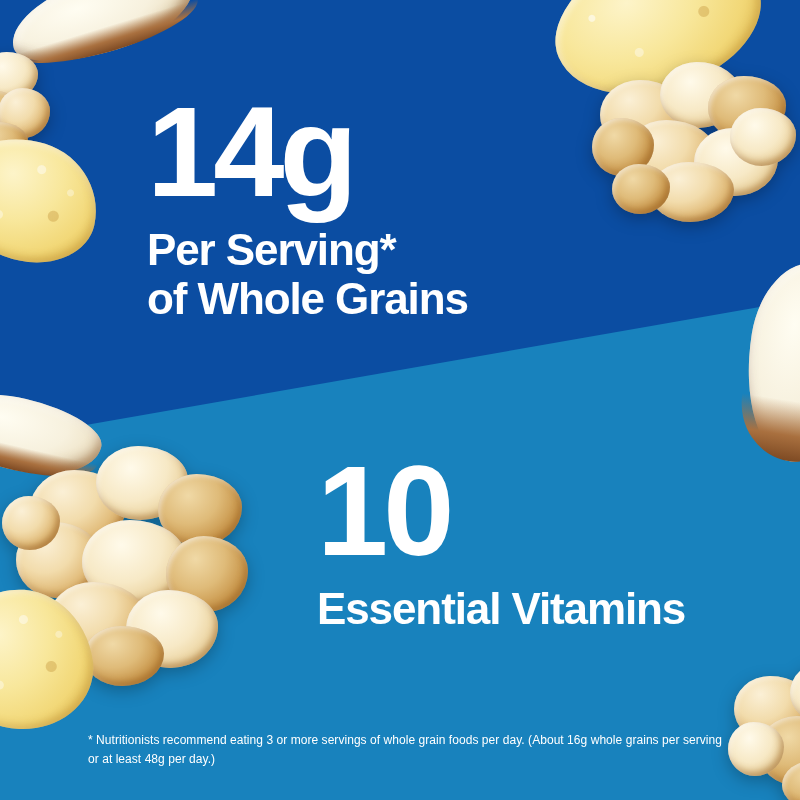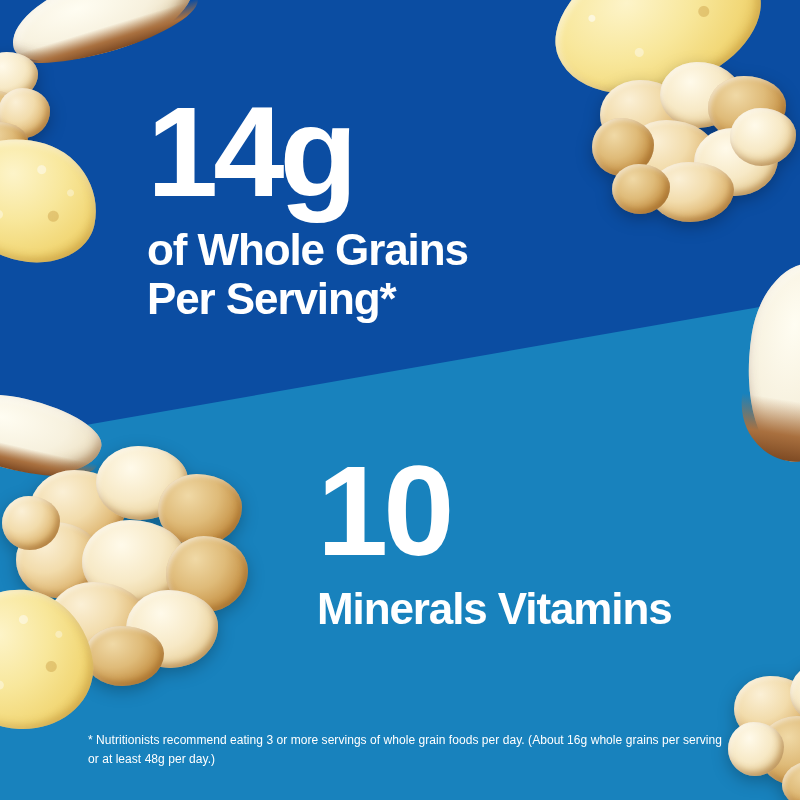--- a/index.html
+++ b/index.html
@@ -169,24 +169,24 @@
     <i style="left:6px;   top:16px; width:78px; height:66px;"></i>
     <i class="pale" style="left:62px;  top:2px;  width:74px; height:62px;"></i>
     <i class="dark" style="left:30px;  top:56px; width:84px; height:70px;"></i>
 
     <i class="pale" style="left:0px;   top:62px; width:56px; height:54px;"></i>
     <i class="dark" style="left:54px;  top:100px; width:72px; height:50px;"></i>
   </div>
 
   <div class="txt" id="block-grains">
     <div class="stat-number">14g</div>
+    <div class="stat-line">Per Serving*</div>
     <div class="stat-line">of Whole Grains</div>
-    <div class="stat-line">Per Serving*</div>
   </div>
 
   <div class="txt" id="block-vitamins">
     <div class="stat-number">10</div>
-    <div class="stat-line">Minerals Vitamins</div>
+    <div class="stat-line">Essential Vitamins</div>
   </div>
 
   <div class="txt" id="footnote">* Nutritionists recommend eating 3 or more servings of whole grain foods per day. (About 16g whole grains per serving or at least 48g per day.)</div>
 
 </div>
 
 </body></html>

